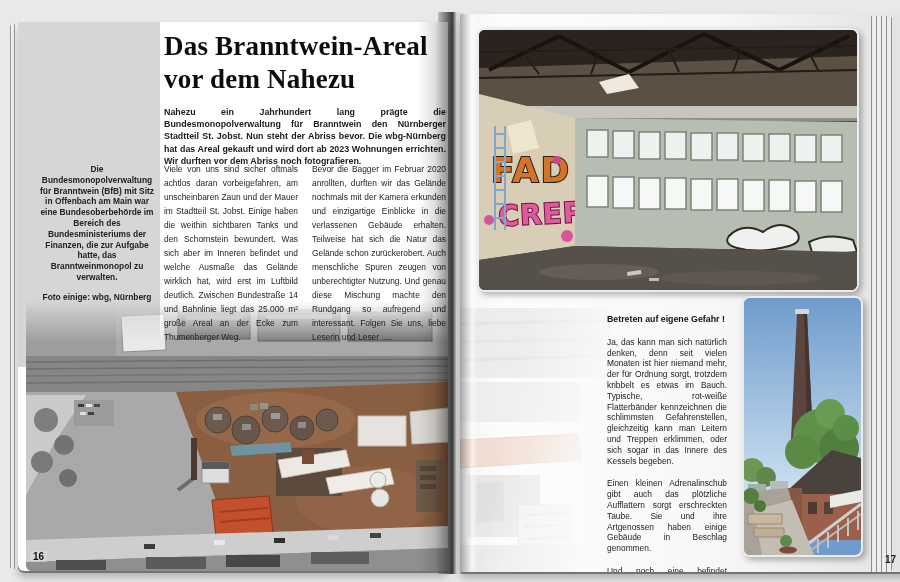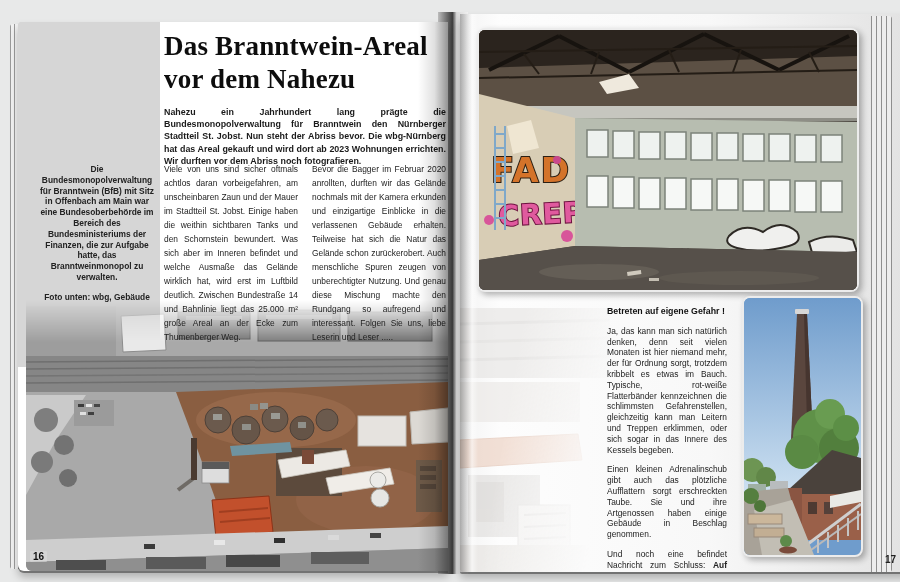--- a/index.html
+++ b/index.html
@@ -93,21 +93,21 @@
     position:absolute;left:17px;top:14px;width:378px;height:260px;z-index:3;
     border-radius:8px;border:2px solid #ececec;overflow:hidden;
     box-shadow:3px 3px 6px rgba(0,0,0,.3);
     background:#3f3a35;
   }
   .rp-text{
     position:absolute;left:147px;top:288px;width:120px;z-index:4;
     font-size:8.4px;line-height:10.8px;color:#222;text-align:justify;
   }
   .rp-heading{font-size:8.8px;font-weight:bold;color:#111;margin:0 0 12px 0;text-align:left;}
-  .rp-text p{margin:4px 0 9px 0;}
+  .rp-text p{margin:12px 0 9px 0;}
   .rp-bold{font-weight:bold;}
   .photo-chimney{
     position:absolute;left:282px;top:282px;width:117px;height:257px;z-index:3;
     border-radius:8px;border:2px solid #ececec;overflow:hidden;
     box-shadow:3px 3px 6px rgba(0,0,0,.3);
     background:#6f9ccc;
   }
   .page-num-right{
     position:absolute;right:16px;top:540px;z-index:6;
     font-size:10px;font-weight:bold;color:#222;
@@ -121,21 +121,21 @@
 <div class="book">
 
   <div class="stack-left"></div>
   <div class="spine"></div>
 
   <div class="page-left">
     <div class="sidebar-bg"></div>
 
     <div class="sidebar-text">
       <p>Die Bundesmonopolverwaltung für Branntwein (BfB) mit Sitz in Offenbach am Main war eine Bundesoberbehörde im Bereich des Bundesministeriums der Finanzen, die zur Aufgabe hatte, das Branntweinmonopol zu verwalten.</p>
-      <p>Foto unten: wbg, Gebäude</p>
+      <p>Foto einige: wbg, Nürnberg</p>
     </div>
 
     <div class="lp-title">
       <div>Das Branntwein-Areal</div>
       <div>vor dem Nahezu</div>
     </div>
 
     <div class="lp-intro">Nahezu ein Jahrhundert lang prägte die Bundesmonopolverwaltung für Branntwein den Nürnberger Stadtteil St. Jobst. Nun steht der Abriss bevor. Die wbg-Nürnberg hat das Areal gekauft und wird dort ab 2023 Wohnungen errichten. Wir durften vor dem Abriss noch fotografieren.</div>
 
     <div class="lp-cols">

